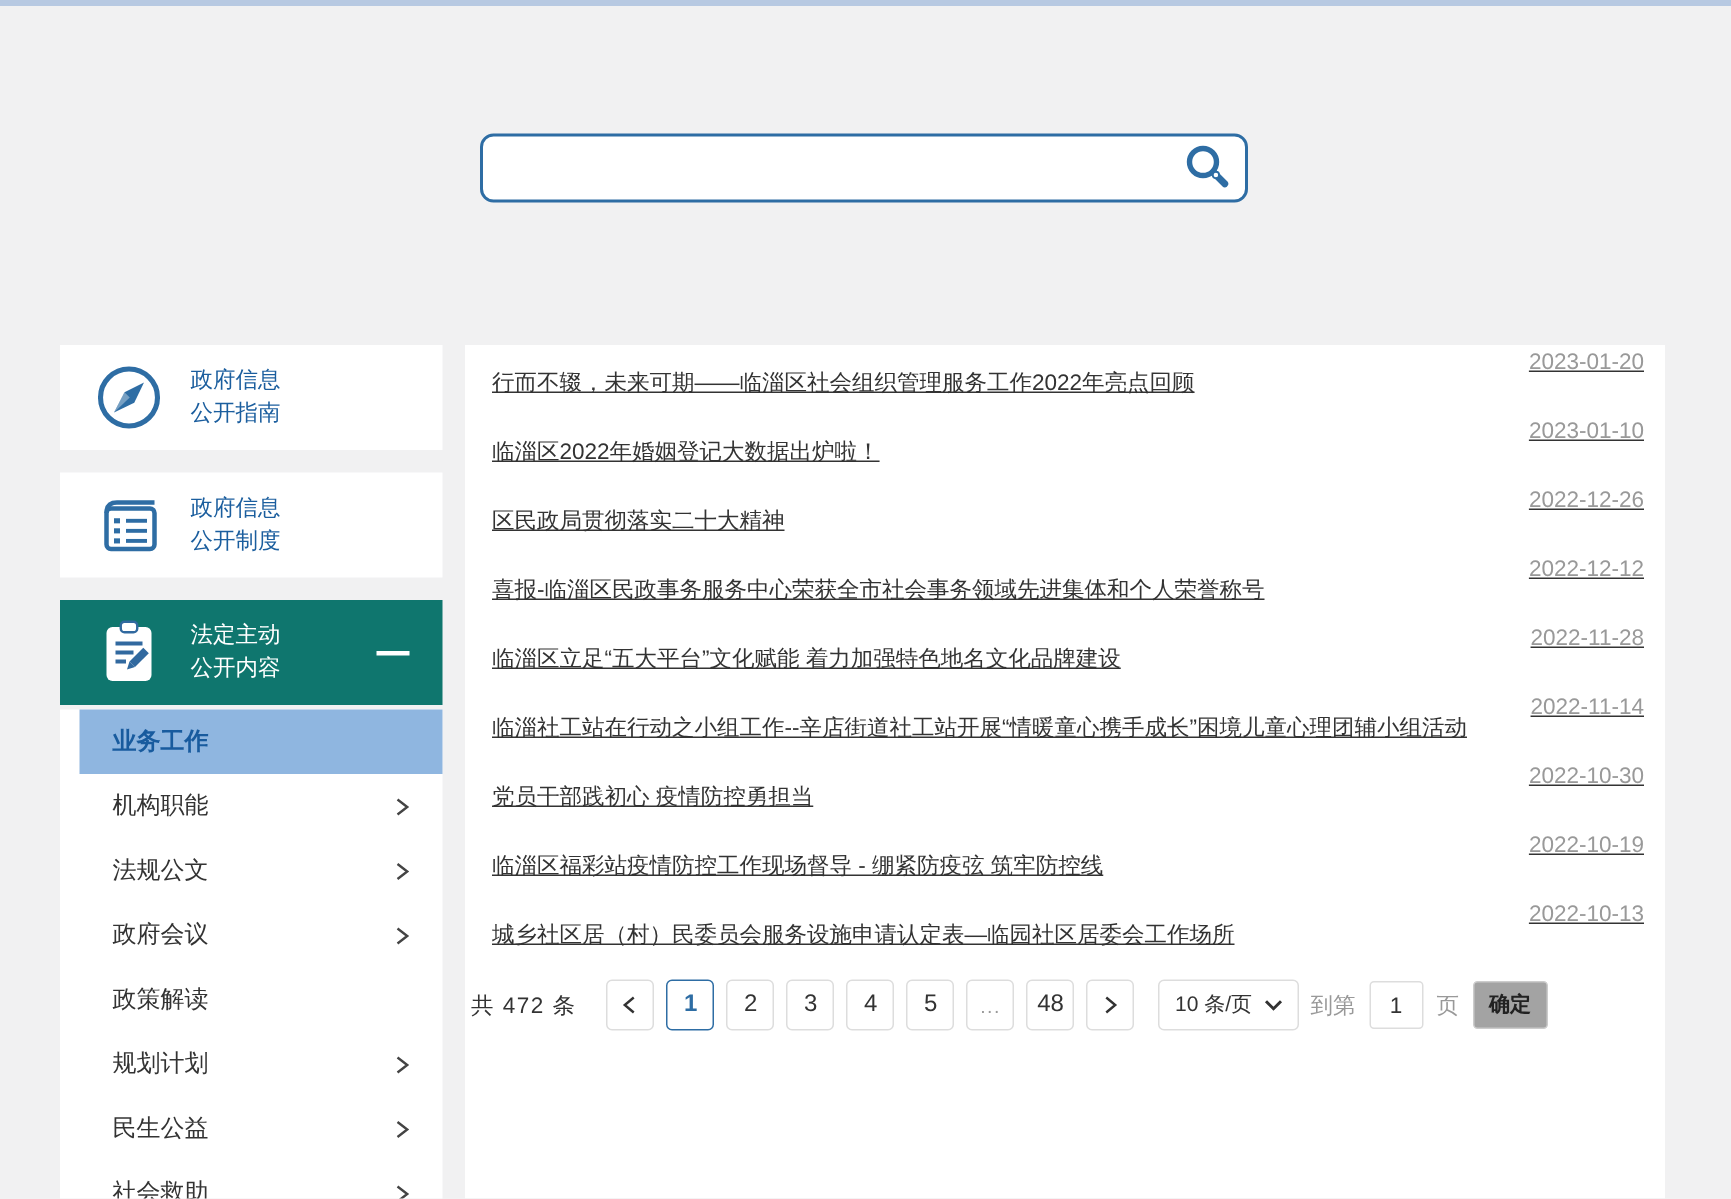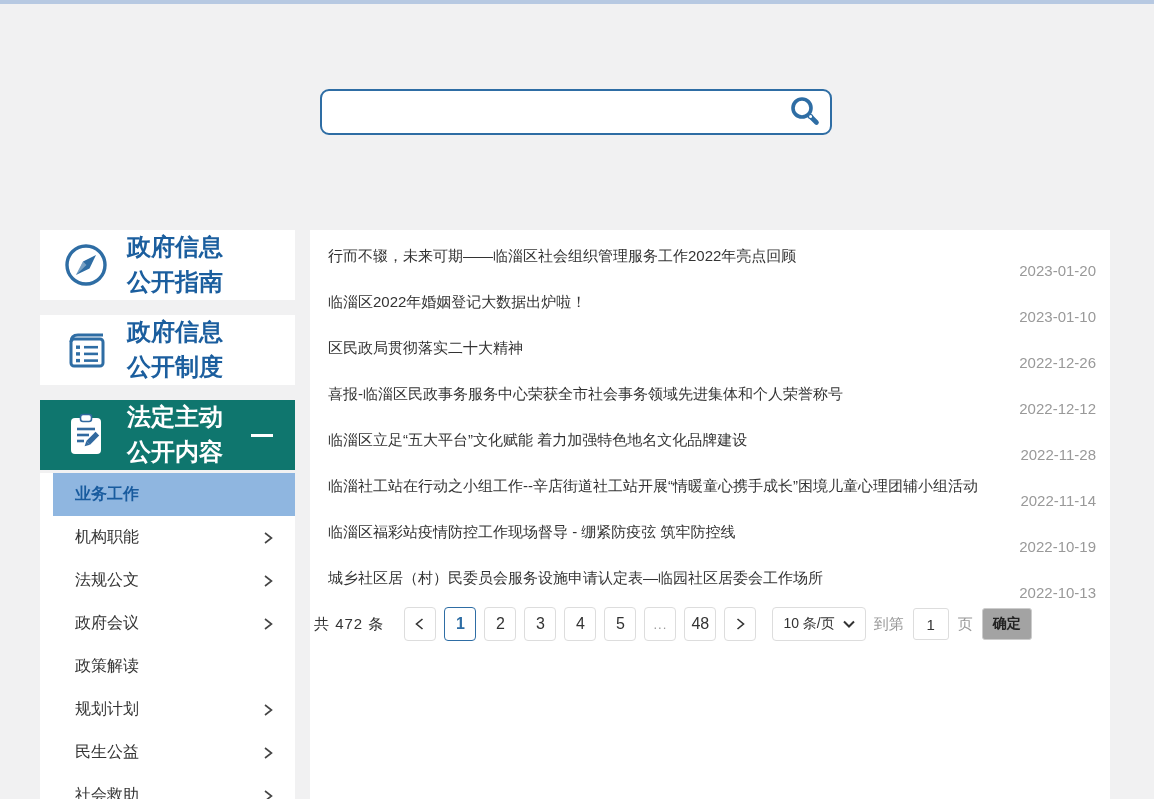--- a/index.html
+++ b/index.html
@@ -22,40 +22,40 @@
   .search-btn { border:none; background:transparent; cursor:pointer; display:flex; align-items:center; }
 
   .main { display:flex; gap:15px; padding:0 44px 0 40px; align-items:flex-start; }
 
   
   .sidebar { width:255px; flex:none; }
   .side-btn {
     height:70px; background:#fff; display:flex; align-items:center;
     padding-left:22px; gap:17px; margin-bottom:15px; cursor:pointer;
   }
-  .side-btn .lbl { font-size:24px; font-weight:bold; color:#1b5e9e; line-height:1.45; }
+  .side-btn .lbl { font-size:15px; font-weight:normal; color:#1b5e9e; line-height:1.45; }
   .side-btn.active { background:#0f766e; margin-bottom:3px; }
   .side-btn.active .lbl { color:#fff; }
   .minus { width:22px; height:3px; background:#fff; margin-left:auto; margin-right:22px; }
   .submenu { background:#fff; }
   .submenu-item {
     height:43px; display:flex; align-items:center;
     padding:0 20px 0 35px; font-size:16px; color:#333; cursor:pointer;
   }
   .submenu-item .chev { margin-left:auto; display:flex; align-items:center; }
   .submenu-item.active {
     background:#8fb6e0; color:#185b9e; font-weight:bold;
     margin-left:13px; padding-left:22px;
   }
 
   
   .content { width:800px; flex:none; background:#fff; min-height:569px; padding-top:3px; }
   .article-row {
-    display:flex; align-items:flex-end; min-height:46px;
-    padding:0 14px 0 18px; gap:6px; cursor:pointer;
+    display:flex; align-items:flex-start; min-height:46px;
+    padding:0 14px 0 18px; gap:6px; cursor:pointer;text-decoration:underline;
   }
   .article-title { flex:1; font-size:15px; line-height:46px; color:#333; }
   .article-row.wrap .article-title { line-height:46px; }
   .article-date { flex:none; width:84px; text-align:right; color:#999; font-size:15px; }
 
   
   .pager {
     display:flex; align-items:center; margin-top:6px;
     padding:0 14px 20px 4px; gap:8px; font-size:15px;
   }
@@ -239,20 +239,24 @@
     </div>
     <div class="article-row">
       <span class="article-title">临淄区立足“五大平台”文化赋能 着力加强特色地名文化品牌建设</span>
       <span class="article-date">2022-11-28</span>
     </div>
     <div class="article-row wrap">
       <span class="article-title">临淄社工站在行动之小组工作--辛店街道社工站开展“情暖童心携手成长”困境儿童心理团辅小组活动</span>
       <span class="article-date">2022-11-14</span>
     </div>
     <div class="article-row">
+      <span class="article-title">党员干部践初心 疫情防控勇担当</span>
+      <span class="article-date">2022-10-30</span>
+    </div>
+    <div class="article-row">
       <span class="article-title">临淄区福彩站疫情防控工作现场督导 - 绷紧防疫弦 筑牢防控线</span>
       <span class="article-date">2022-10-19</span>
     </div>
     <div class="article-row">
       <span class="article-title">城乡社区居（村）民委员会服务设施申请认定表—临园社区居委会工作场所</span>
       <span class="article-date">2022-10-13</span>
     </div>
 
     <div class="pager">
       <span class="total">共 472 条</span>

